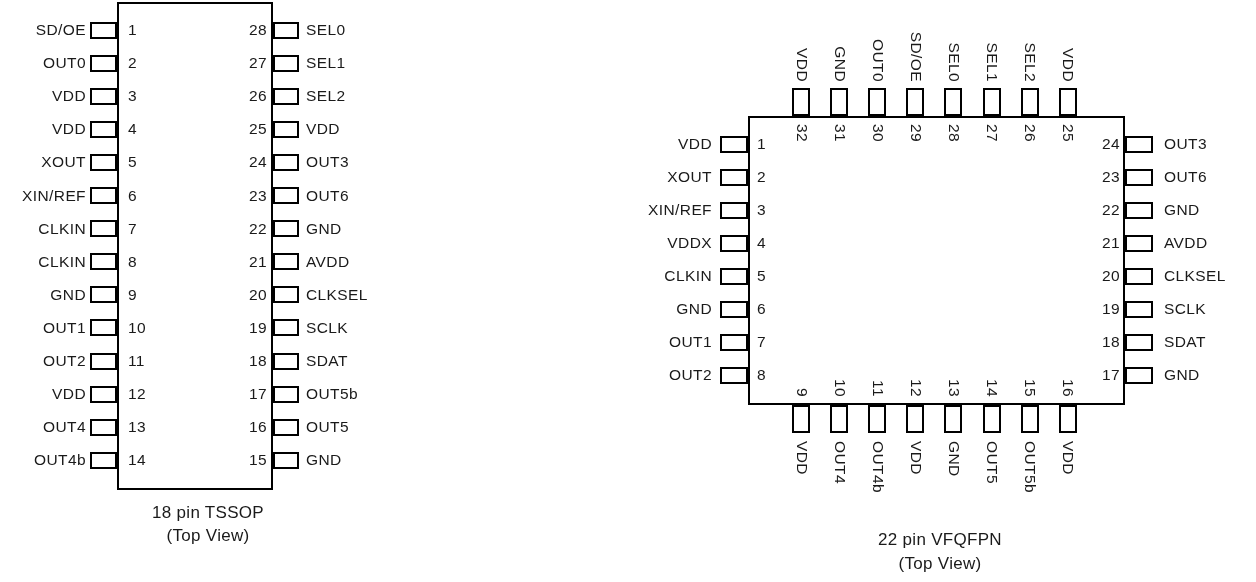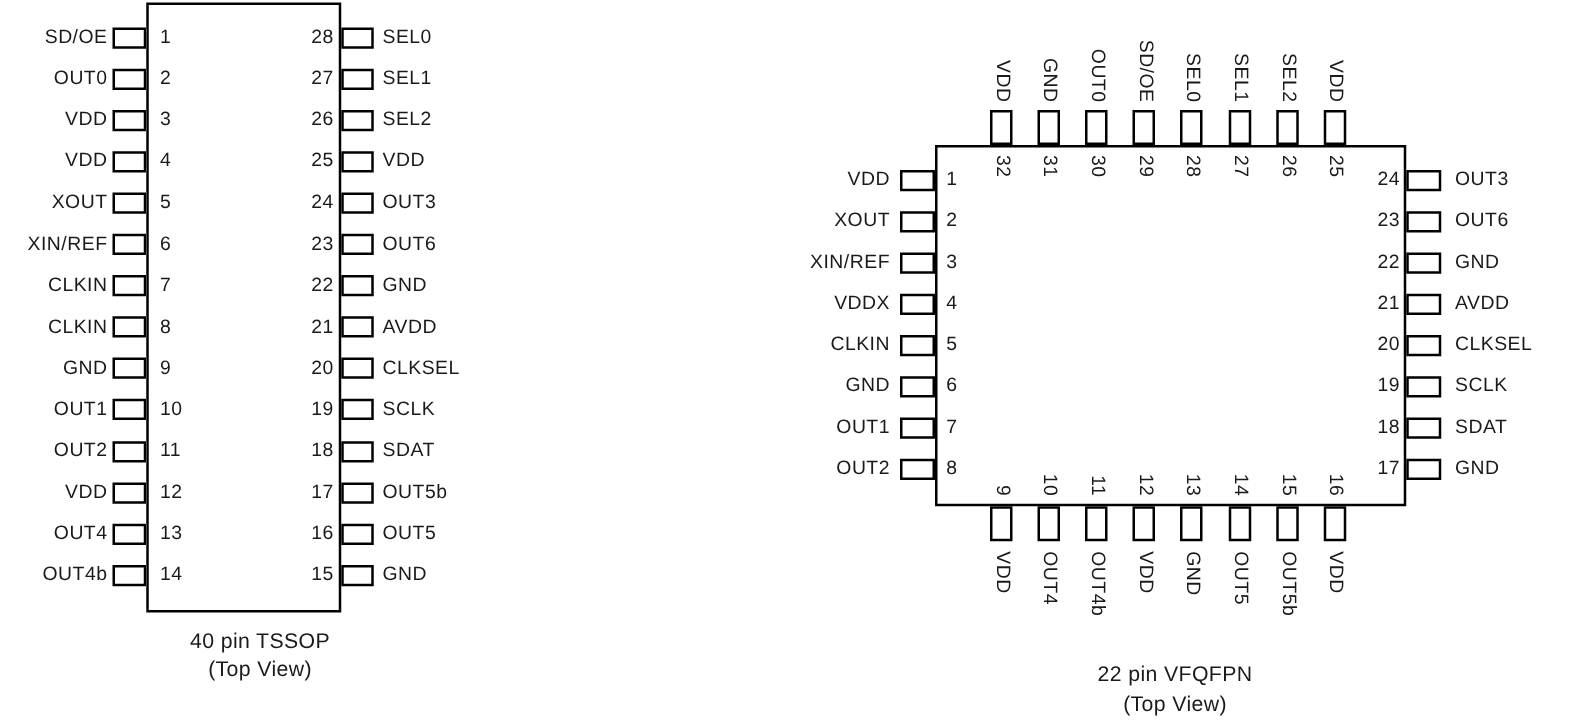--- a/index.html
+++ b/index.html
@@ -110,21 +110,21 @@
         <div class="hlabel" style="right: 989px; top: 385.1px; text-align: right;">17</div>
         <div class="pin-box" style="left: 273px; top: 385.6px; width: 26px; height: 17px;"></div>
         <div class="hlabel" style="left: 306px; top: 385.1px;">OUT5b</div>
         <div class="hlabel" style="right: 989px; top: 418.2px; text-align: right;">16</div>
         <div class="pin-box" style="left: 273px; top: 418.7px; width: 26px; height: 17px;"></div>
         <div class="hlabel" style="left: 306px; top: 418.2px;">OUT5</div>
         <div class="hlabel" style="right: 989px; top: 451.3px; text-align: right;">15</div>
         <div class="pin-box" style="left: 273px; top: 451.8px; width: 26px; height: 17px;"></div>
         <div class="hlabel" style="left: 306px; top: 451.3px;">GND</div>
       </div>
-    <div class="caption" style="left:88px;top:502px;">40 pin TSSOP</div>
+    <div class="caption" style="left:88px;top:502px;">18 pin TSSOP</div>
     <div class="caption" style="left:88px;top:525px;">(Top View)</div>
   </section>
 
   <section>
     <div class="pkg-body" style="left:748px;top:116px;width:377px;height:289px;"></div>
     <div id="vfqfpn-pins">
         <div class="hlabel" style="right: 544px; top: 135px; text-align: right;">VDD</div>
         <div class="pin-box" style="left: 720px; top: 135.5px; width: 28px; height: 17px;"></div>
         <div class="hlabel" style="left: 757px; top: 135px;">1</div>
         <div class="hlabel" style="right: 544px; top: 168px; text-align: right;">XOUT</div>

